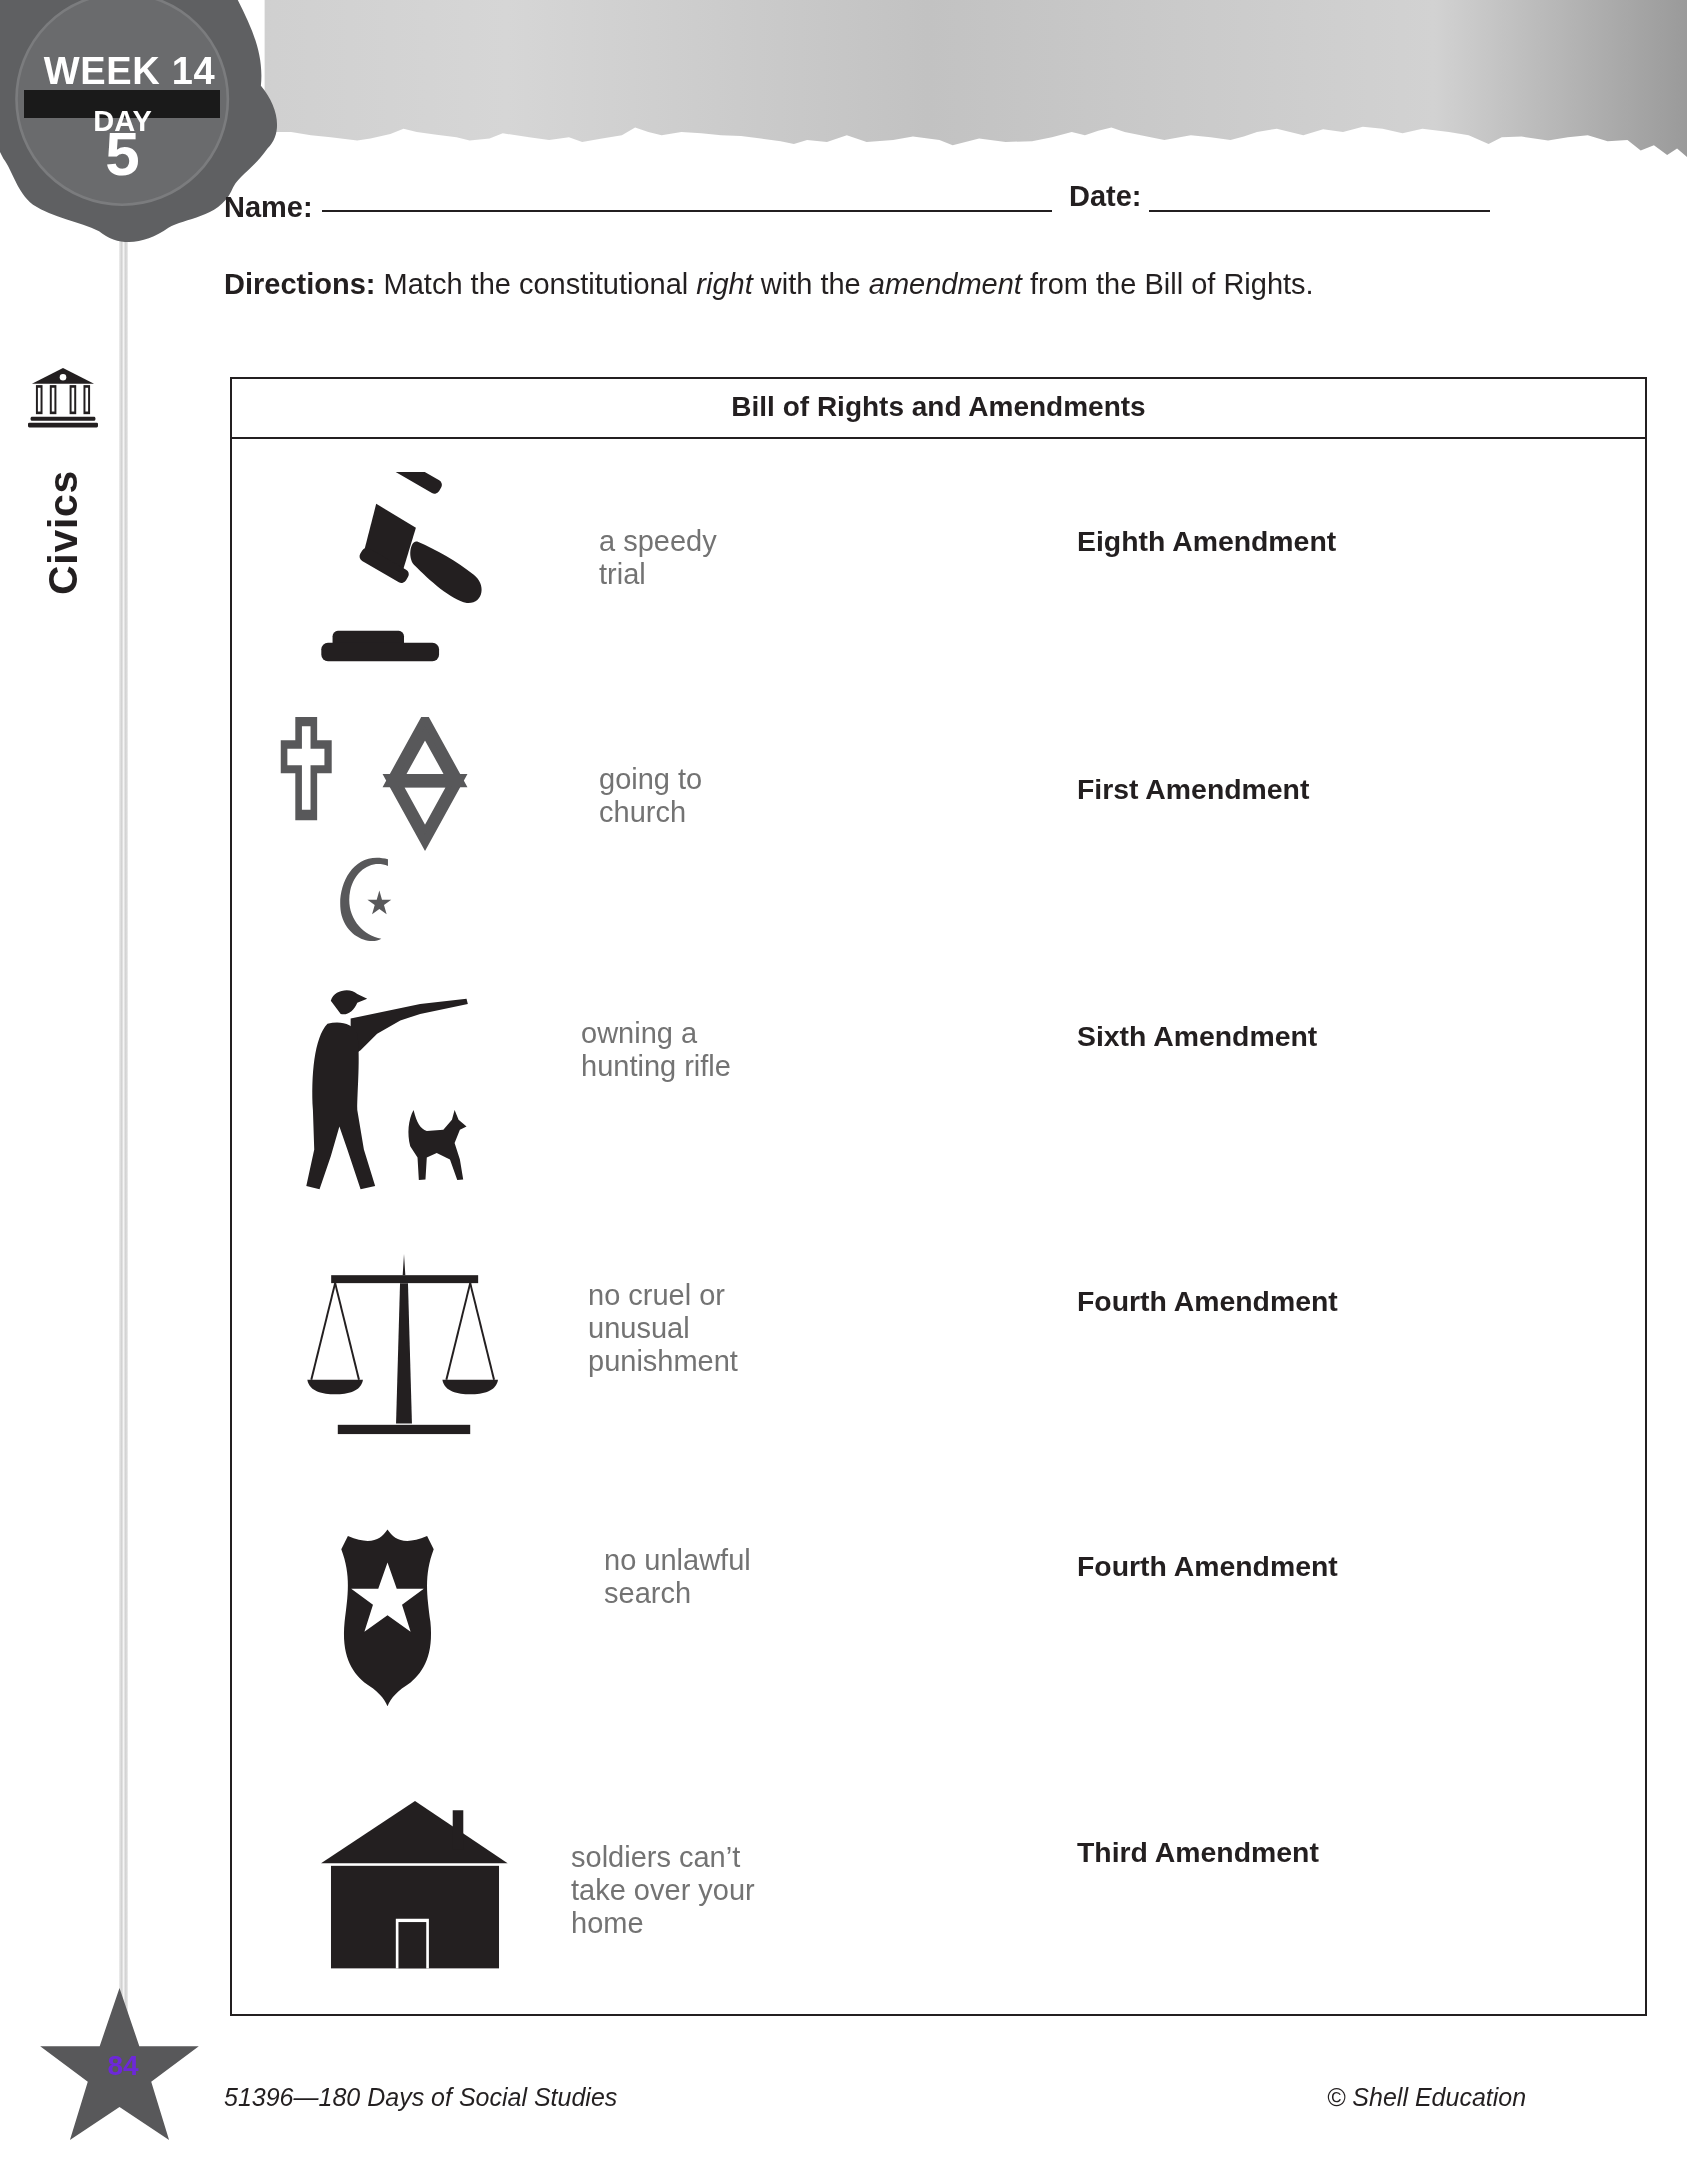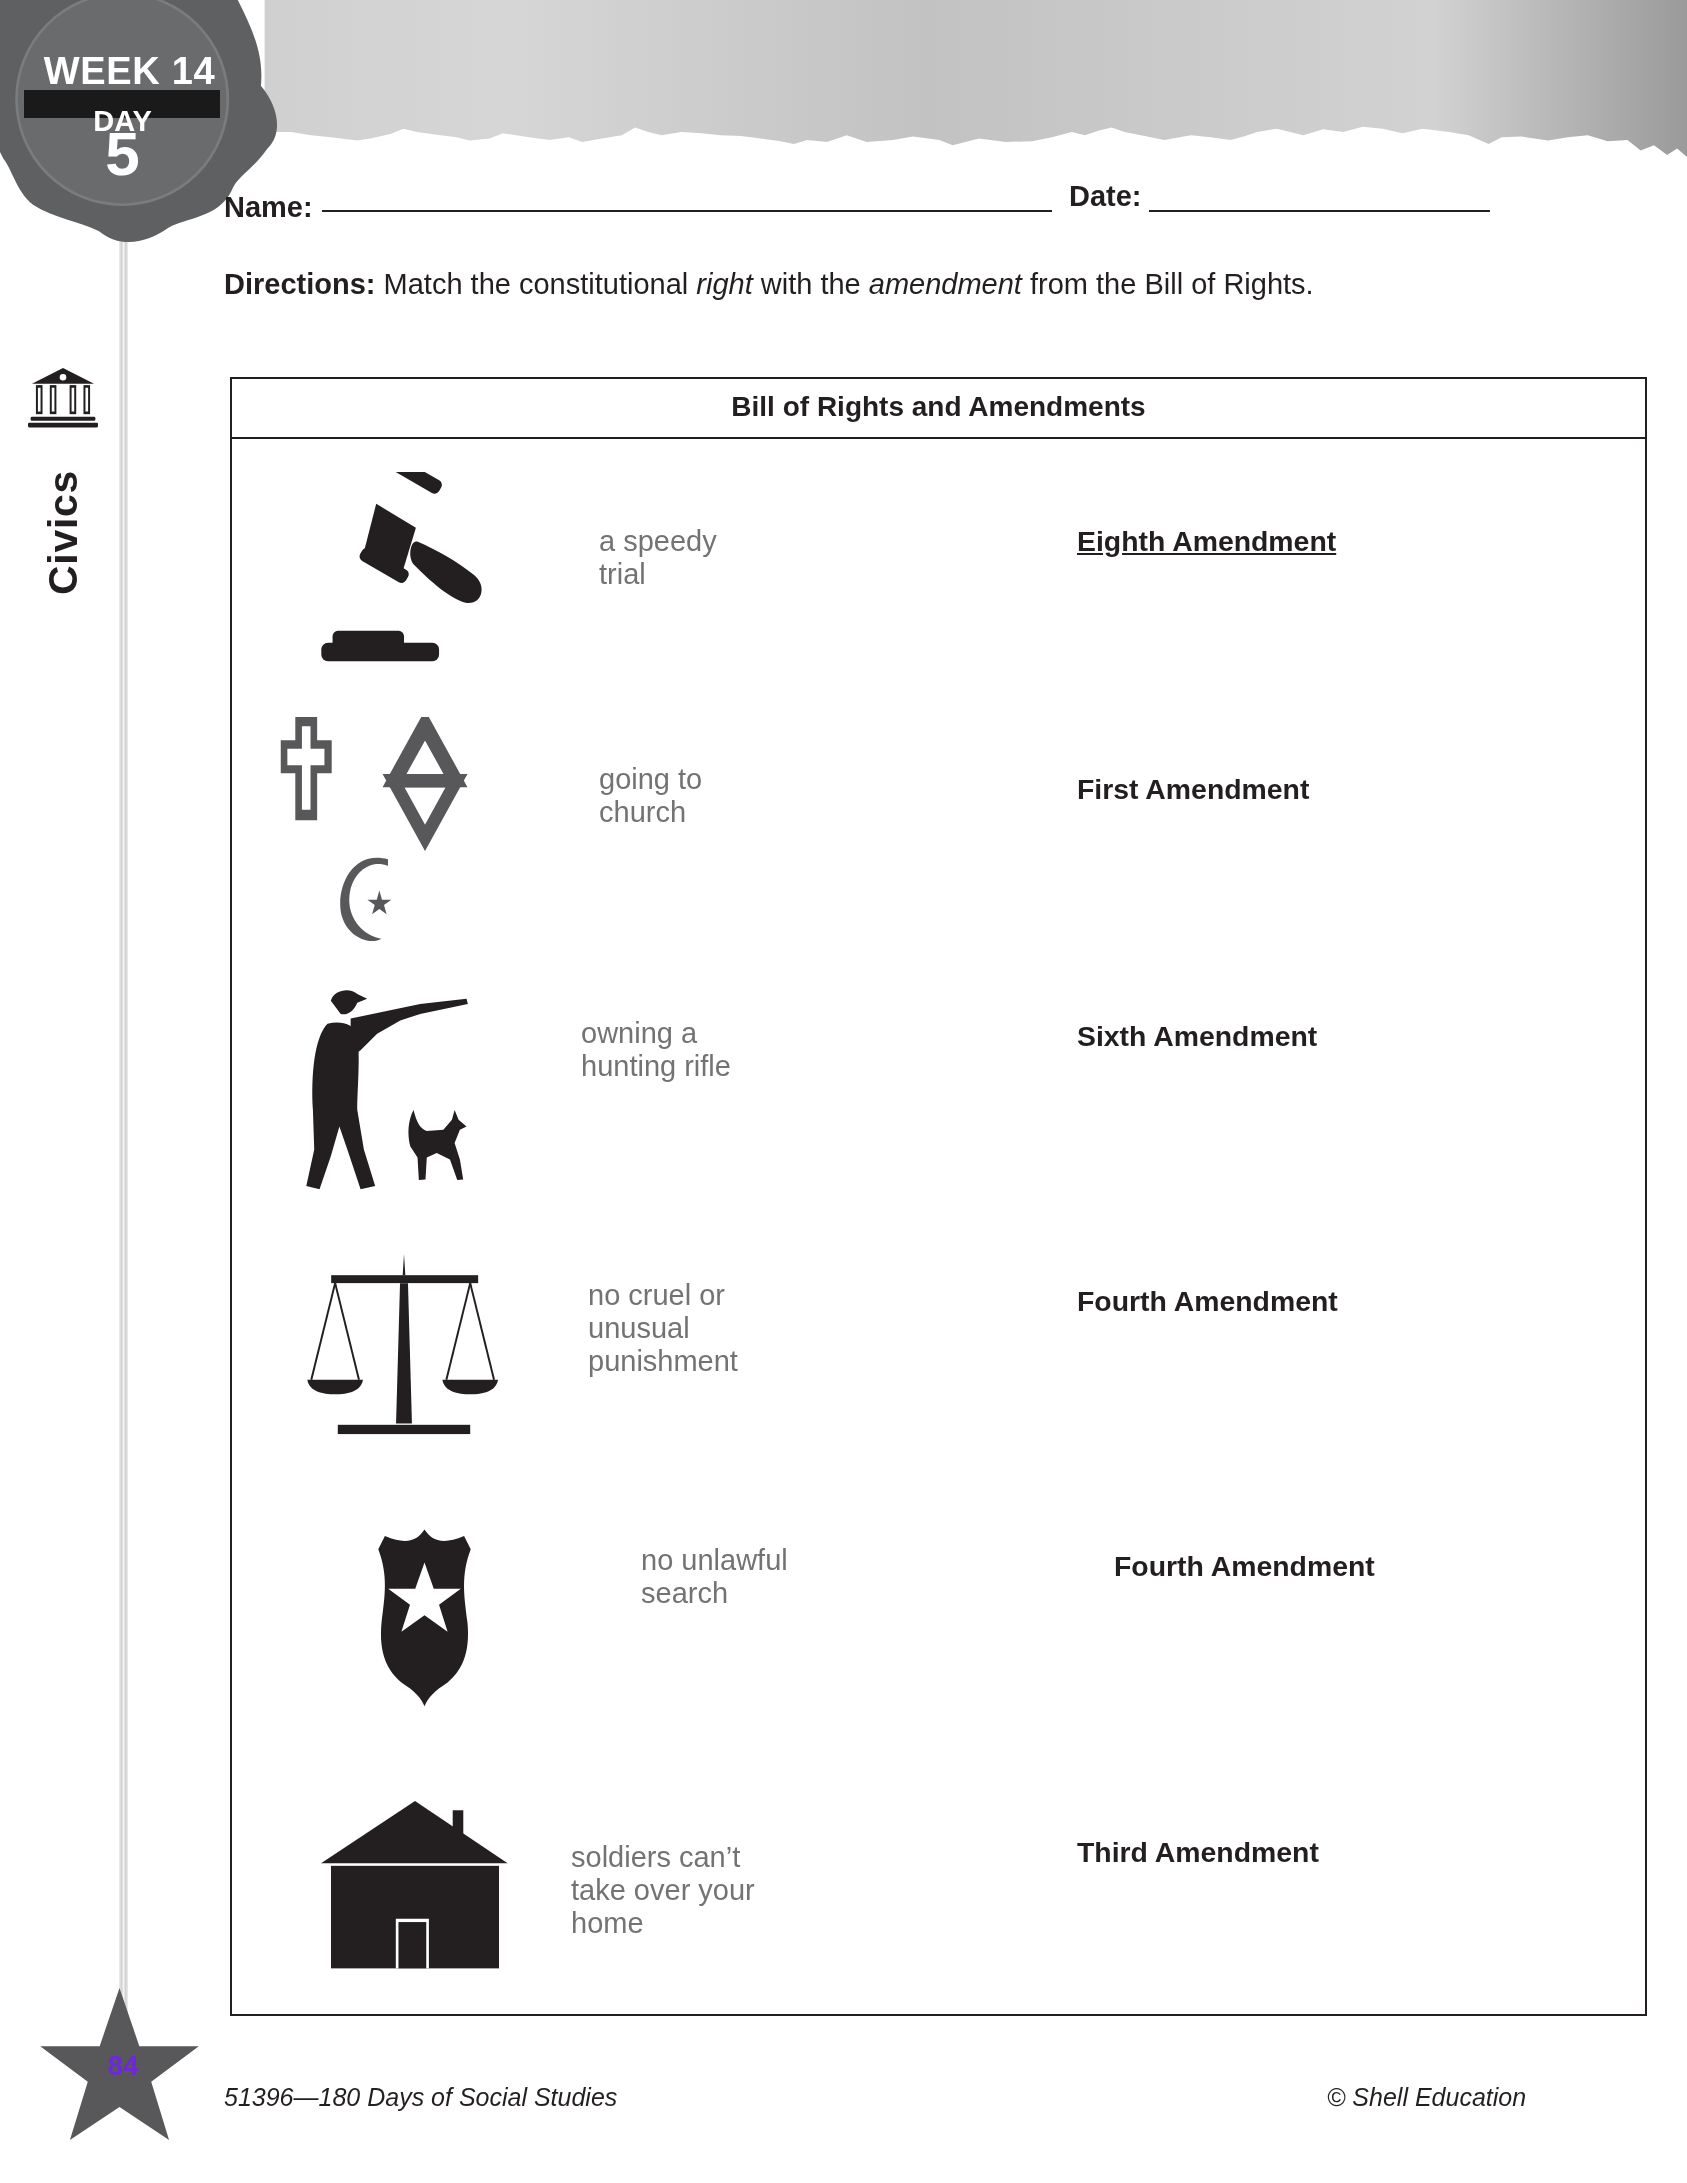--- a/index.html
+++ b/index.html
@@ -97,21 +97,21 @@
         <rect x="110" y="-5" width="80" height="22" rx="8" transform="rotate(30 150 6)"></rect>
         <polygon points="88,48 148,84 128,150 70,118"></polygon>
         <rect x="60" y="130" width="80" height="22" rx="8" transform="rotate(30 100 141)"></rect>
         <path d="M150 105 C180 118 210 135 235 155 C255 170 250 200 225 198 C200 192 170 165 145 140 C135 128 140 102 150 105 Z"></path>
         <rect x="22" y="240" width="108" height="30" rx="8"></rect>
         <rect x="5" y="258" width="178" height="28" rx="10"></rect>
       </g>
     </svg>
     <div class="right-text" style="left:367px;top:86px;">a speedy
 trial</div>
-    <div class="amend" style="top:86px;text-decoration:underline;">Eighth Amendment</div>
+    <div class="amend" style="top:86px;">Eighth Amendment</div>
   </div>
 
   <div class="row" style="top:311px;height:251px;">
     <svg class="icon" style="left:40px;top:26.5px;width:265px;height:225px;" viewBox="0 0 400 340">
       <path d="M35 0 H68 V35 H90 V85 H68 V156 H35 V85 H13 V35 H35 Z" fill="#58585a"></path>
       <path d="M45 14 H58 V48 H79 V73 H58 V140 H45 V73 H23 V48 H45 Z" fill="#fff"></path>
       <g fill="none" stroke="#58585a" stroke-width="13">
         <polygon points="231,22 273,98 189,98"></polygon>
         <polygon points="231,176 273,100 189,100"></polygon>
       </g>
@@ -153,21 +153,21 @@
         <path d="M14 190 H98 C95 208 75 212 56 212 C37 212 17 208 14 190 Z" stroke="none"></path>
         <path d="M218 190 H302 C299 208 279 212 260 212 C241 212 221 208 218 190 Z" stroke="none"></path>
       </g>
     </svg>
     <div class="right-text" style="left:356px;top:73px;">no cruel or
 unusual
 punishment</div>
     <div class="amend" style="top:79px;">Fourth Amendment</div>
   </div>
 
-  <div class="row" style="top:1092px;height:265px;margin-left:37px;">
+  <div class="row" style="top:1092px;height:265px;">
     <svg class="icon" style="left:106px;top:58px;width:99px;height:179px;" viewBox="0 0 150 270">
       <path d="M75 0 C65 15 50 25 15 10 L5 30 C20 70 15 100 10 140 C5 190 20 215 40 232 C60 245 70 255 75 268 C80 255 90 245 110 232 C130 215 145 190 140 140 C135 100 130 70 145 30 L135 10 C100 25 85 15 75 0 Z" fill="#231f20"></path>
       <polygon points="75,50 89,90 130,90 97,114 110,155 75,130 40,155 53,114 20,90 61,90" fill="#fff"></polygon>
     </svg>
     <div class="right-text" style="left:372px;top:73px;">no unlawful
 search</div>
     <div class="amend" style="top:79px;">Fourth Amendment</div>
   </div>
 
   <div class="row" style="top:1356px;height:278px;">

